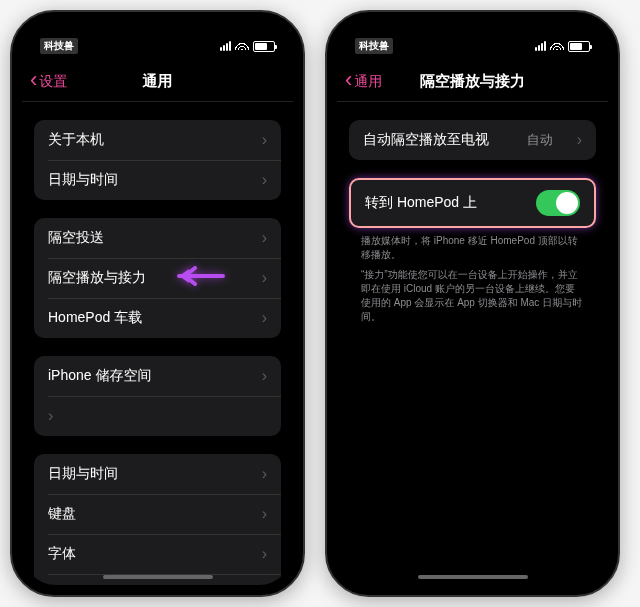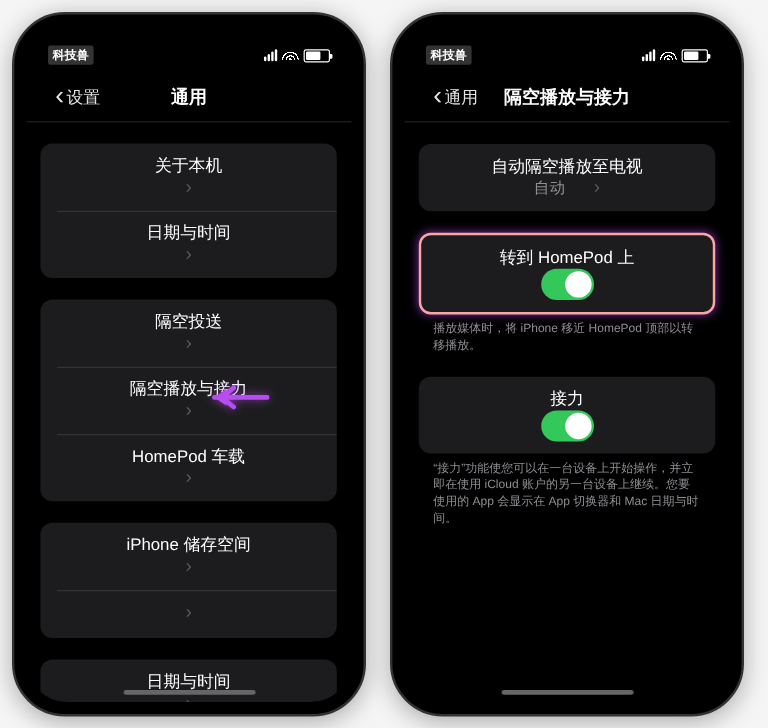--- a/index.html
+++ b/index.html
@@ -112,22 +112,22 @@
   .nav-bar {
     height: 40px;
     display: flex;
     align-items: center;
     justify-content: center;
     position: relative;
     border-bottom: 0.5px solid #222;
   }
   .nav-back {
     position: absolute;
-    left: 24px;
-    color: #e5e5e5;
+    left: 8px;
+    color: #ec4899;
     font-size: 14px;
     display: flex;
     align-items: center;
     gap: 2px;
   }
   .nav-title {
     color: #fff;
     font-size: 15px;
     font-weight: 600;
   }
@@ -143,21 +143,20 @@
     border-radius: 10px;
     overflow: hidden;
   }
   .row {
     display: flex;
     align-items: center;
     justify-content: space-between;
     padding: 10px 14px;
     min-height: 40px;
     position: relative;
-    flex-direction: column;
   }
   .row + .row::before {
     content: "";
     position: absolute;
     top: 0; left: 14px; right: 0;
     height: 0.5px;
     background: #333;
   }
   .row-label {
     color: #fff;
@@ -375,25 +374,17 @@
         </div>
         <div class="group highlight-purple">
           <div class="row">
             <span class="row-label">转到 HomePod 上</span>
             <div class="row-right">
               <div class="toggle"></div>
             </div>
           </div>
         </div>
         <div class="footer-text">播放媒体时，将 iPhone 移近 HomePod 顶部以转移播放。</div>
-        <div class="group">
-          <div class="row">
-            <span class="row-label">接力</span>
-            <div class="row-right">
-              <div class="toggle"></div>
-            </div>
-          </div>
-        </div>
         <div class="footer-text">“接力”功能使您可以在一台设备上开始操作，并立即在使用 iCloud 账户的另一台设备上继续。您要使用的 App 会显示在 App 切换器和 Mac 日期与时间。</div>
       </div>
     <div class="home-indicator"></div>
   </div>
 </div>
 
 </body></html>

